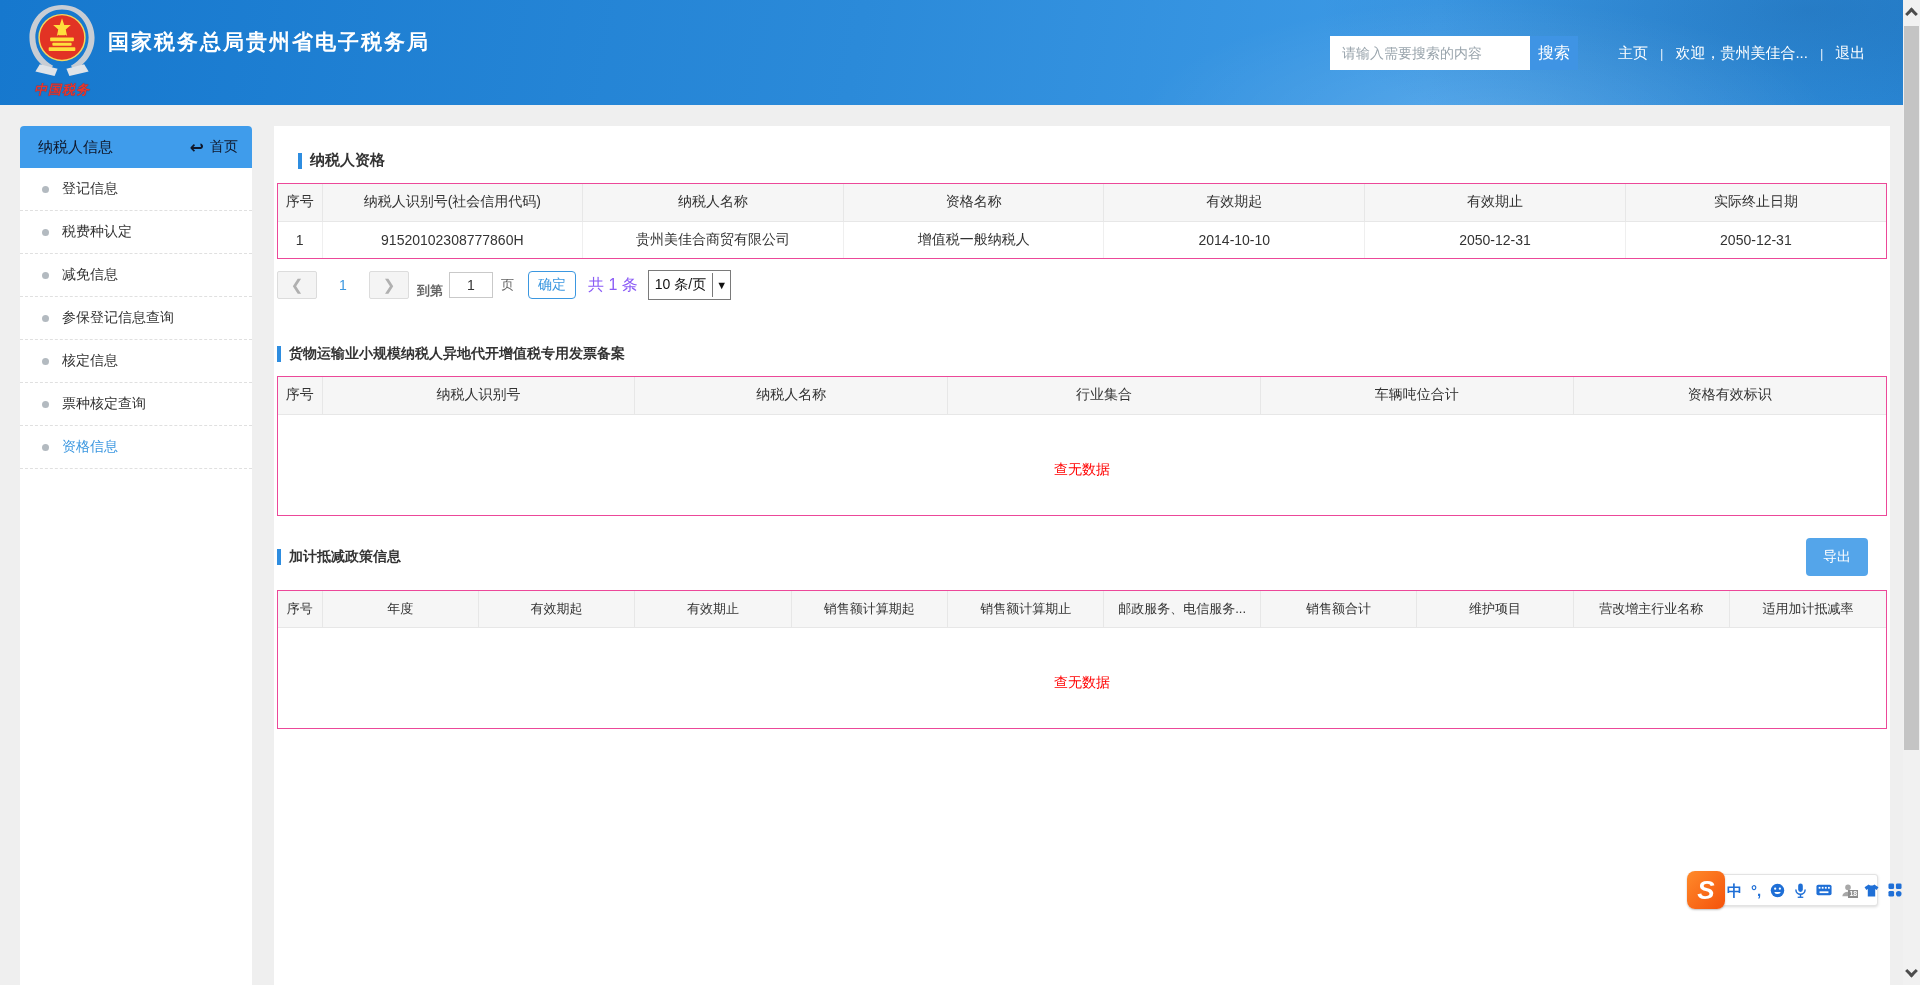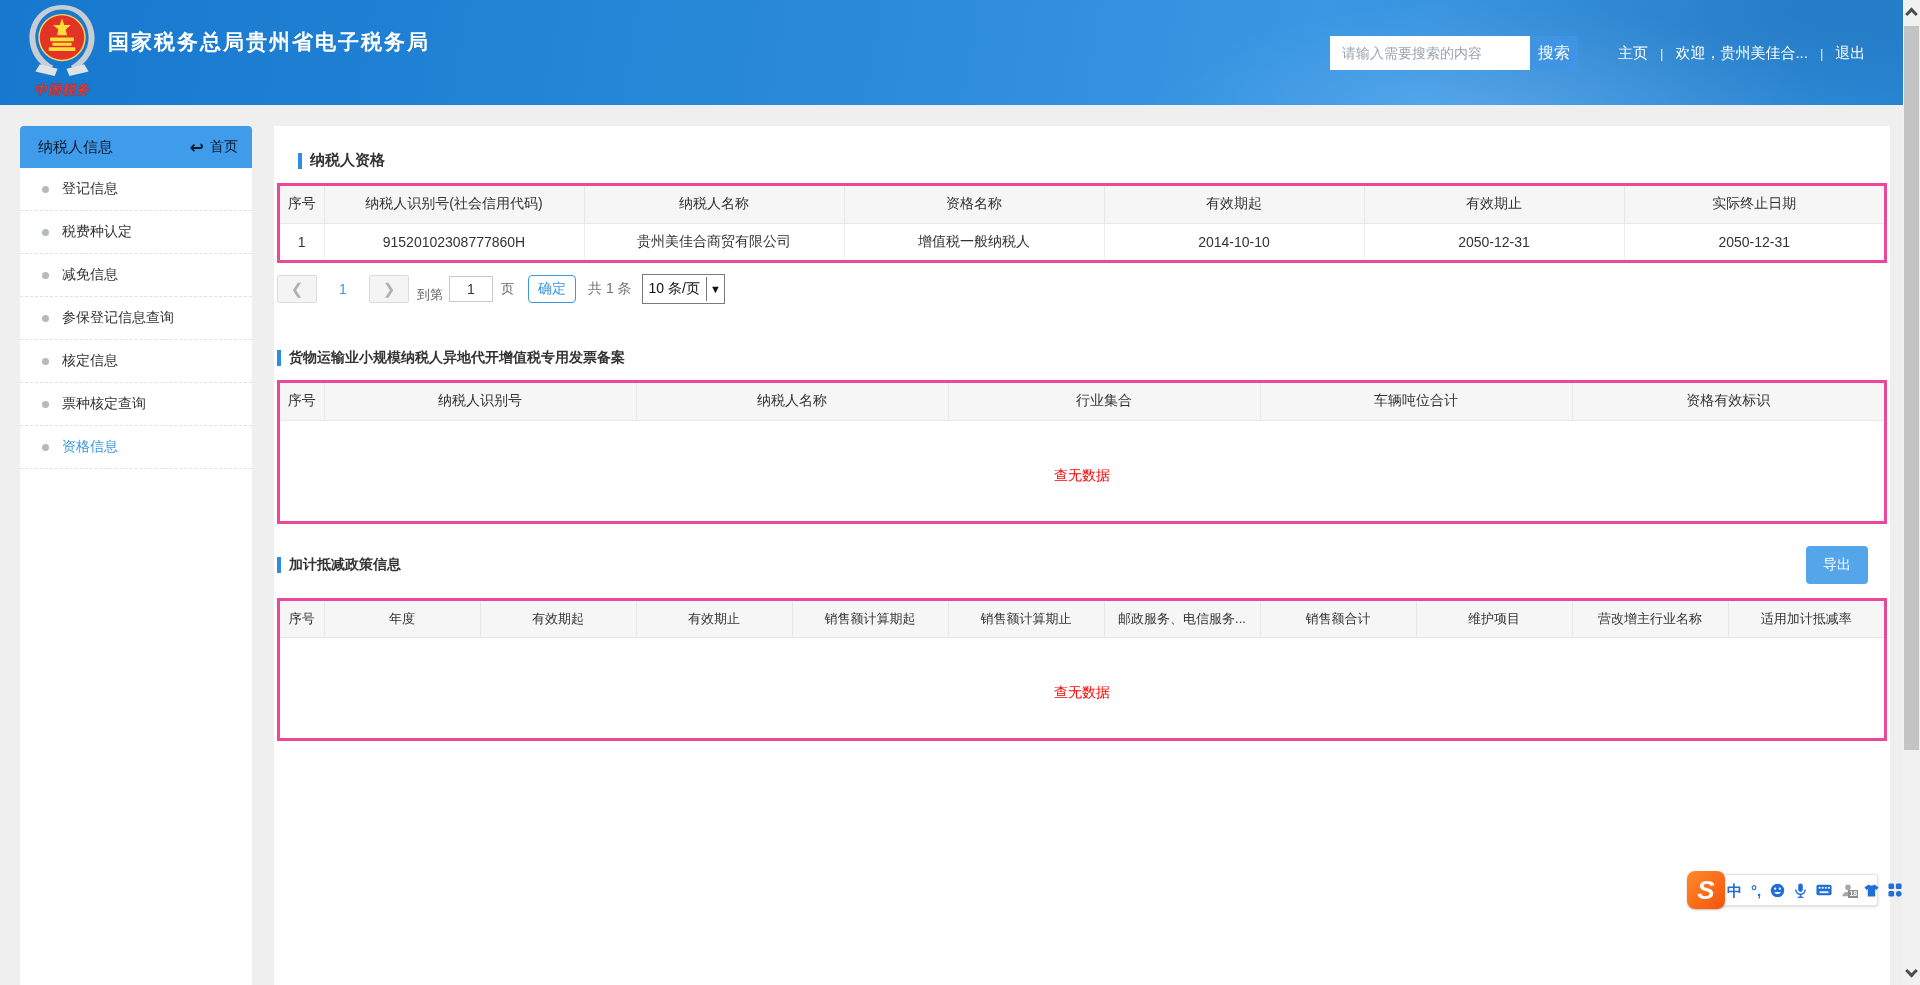--- a/index.html
+++ b/index.html
@@ -64,49 +64,49 @@
   .section-title .txt { font-weight:bold; color:#333; }
   .st-lg .txt { font-size:15px; }
   .st-sm .txt { font-size:14px; }
   .t1-title { margin-top:26px;margin-left:21px; }
   .t2-title { margin-top:45px; }
   .sec3-row { margin-top:22px; display:flex; align-items:center; justify-content:space-between; padding-right:19px; }
   .export-btn {
     width:62px; height:38px; background:#54a5ea; color:#fff; border:none; border-radius:4px;
     font-size:14px; cursor:pointer; font-family:inherit;
   }
-  .table-wrap { margin-top:14px; border:3px solid #ec4899; }
+  .table-wrap { margin-top:14px; border:1px solid #ec4899; }
   table { width:100%; border-collapse:collapse; table-layout:fixed; }
   th, td { height:37px; font-size:14px; text-align:center; padding:0 4px; white-space:nowrap; overflow:hidden; }
   th { background:#f6f6f6; font-weight:normal; color:#333; border-bottom:1px solid #e7e7e7; border-right:1px solid #e7e7e7; }
   td { color:#333; border-right:1px solid #efefef; }
   th:last-child, td:last-child { border-right:none; }
   .tbl-sm th { font-size:13px; }
   .empty-body { height:100px; position:relative; }
   .empty-body .empty-text {
     position:absolute; left:0; right:0; top:46px; text-align:center; color:#ff0000; font-size:14px;
   }
   
   .pagination { margin-top:11px; display:flex; align-items:center; font-size:13px; color:#666; }
   .pg-btn {
     width:40px; height:28px; background:#f4f4f4; border:1px solid #dcdcdc; border-radius:2px;
     color:#b0b0b0; font-size:15px; display:flex; align-items:center; justify-content:center; cursor:pointer;
   }
   .pg-num { width:52px; text-align:center; color:#3b97e0; font-size:14px; cursor:pointer; }
-  .pg-label { margin:12px 6px 0 8px; }
+  .pg-label { margin:12px 6px 0 8px;font-weight:bold; }
   .pg-input {
     width:44px; height:26px; border:1px solid #c9c9c9; text-align:center; font-size:14px; color:#333;
     outline:none; font-family:inherit;
   }
   .pg-page { margin:0 14px 0 8px; }
   .pg-confirm {
     width:48px; height:28px; background:#fff; border:1px solid #3b97e0; border-radius:4px; color:#3b97e0;
     font-size:14px; cursor:pointer; font-family:inherit;
   }
-  .pg-total { margin:0 10px 0 12px; color:#737373; font-size:14px; }
+  .pg-total { margin:0 10px 0 12px; color:#8b5cf6; font-size:16px; }
   .pg-select {
     height:30px; border:1px solid #7a7a7a; background:#fff; display:flex; align-items:center; cursor:pointer;
   }
   .pg-select .val { padding:0 6px; font-size:14px; color:#111; }
   .pg-select .caret { width:18px; height:24px; border-left:1px solid #7a7a7a; display:flex; align-items:center; justify-content:center; font-size:11px; color:#111; }
   
   .ime-bar {
     position:absolute; left:1692px; top:874px; width:186px; height:32px; background:#fff;
     border:1px solid #e3e3e3; border-radius:3px; box-shadow:0 1px 3px rgba(0,0,0,.15);
     display:flex; align-items:center; padding-left:34px; gap:9px;

